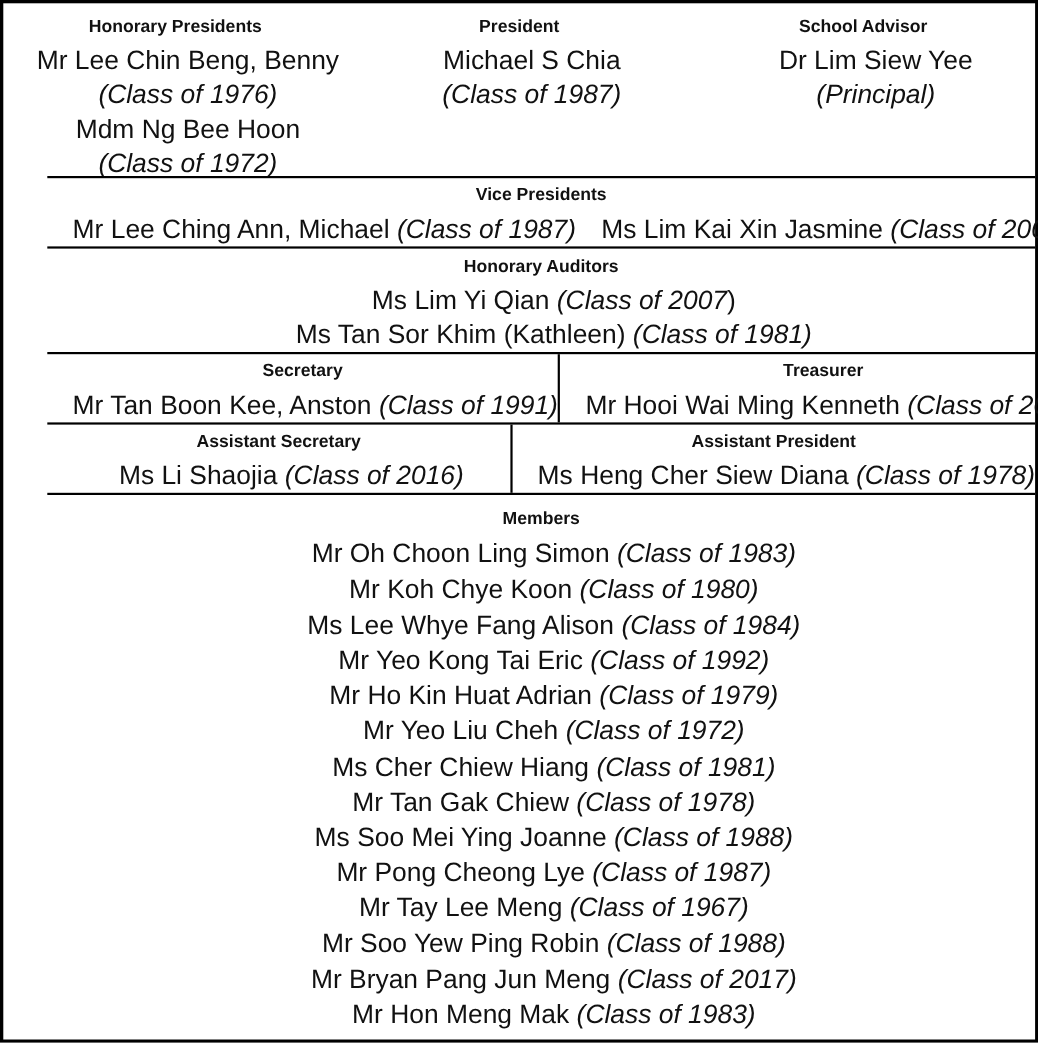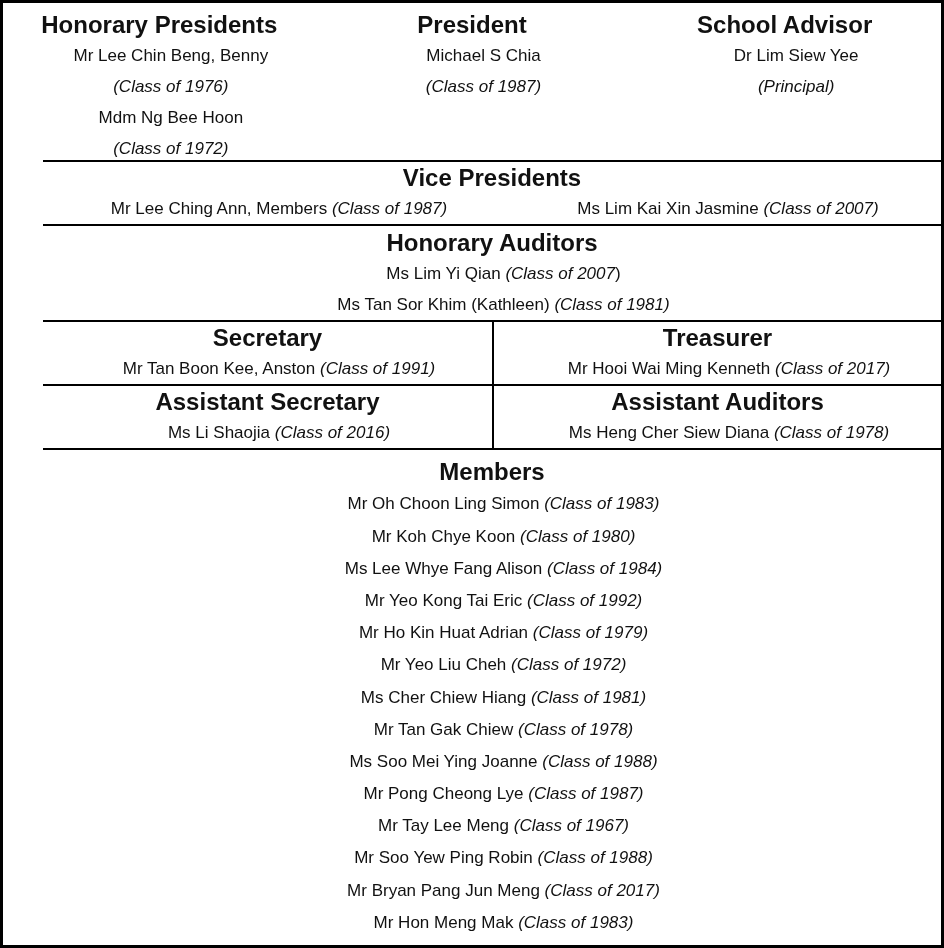--- a/index.html
+++ b/index.html
@@ -7,22 +7,22 @@
 
   .sheet {
     width: 944px; height: 948px; box-sizing: border-box;
     border: 3px solid #000000; background: #ffffff;
     display: flex; flex-direction: column;
   }
 
   .sec { box-sizing: border-box; }
   .sec + .sec { border-top: 2px solid #000000; margin-left: 40px; }
 
-  .hdr { font-weight: 700; font-size: 24px; text-align: center; line-height: 31px; white-space: nowrap; }
-  .line { font-size: 17px; text-align: center; line-height: 31px; white-space: nowrap; padding-left: 23px; }
+  .hdr { font-weight: 700; font-size: 16px; text-align: center; line-height: 31px; white-space: nowrap; }
+  .line { font-size: 24px; text-align: center; line-height: 31px; white-space: nowrap; padding-left: 23px; }
   .italic, .note { font-style: italic; }
   .note { margin-left: 0.28em; }
   .tail { font-style: normal; }
 
   
   .sec-top { height: 157px; display: grid; grid-template-columns: 1fr 1fr 1fr; padding-top: 6px; }
   .topcol { display: flex; flex-direction: column; }
 
   
   .sec-vp { height: 64px; display: flex; flex-direction: column; justify-content: center; }
@@ -65,21 +65,21 @@
         <div class="hdr">School Advisor</div>
         <div class="line">Dr Lim Siew Yee</div>
         <div class="line italic">(Principal)</div>
       </div>
     </div>
 
   <div class="sec sec-vp">
     <div class="hdr">Vice Presidents</div>
     <div class="vp-entries">
         <div class="vp-half">
-          <div class="line"><span class="name">Mr Lee Ching Ann, Members</span><span class="note">(Class of 1987)</span></div>
+          <div class="line"><span class="name">Mr Lee Ching Ann, Michael</span><span class="note">(Class of 1987)</span></div>
         </div>
         <div class="vp-half">
           <div class="line"><span class="name">Ms Lim Kai Xin Jasmine</span><span class="note">(Class of 2007)</span></div>
         </div>
       </div>
   </div>
 
   <div class="sec sec-ha">
     <div class="hdr">Honorary Auditors</div>
     <div>
@@ -98,21 +98,21 @@
           <div class="hdr">Treasurer</div>
           <div class="line"><span class="name">Mr Hooi Wai Ming Kenneth</span><span class="note">(Class of 2017)</span></div>
         </div>
       </div>
       <div class="orow">
         <div class="ocell">
           <div class="hdr">Assistant Secretary</div>
           <div class="line"><span class="name">Ms Li Shaojia</span><span class="note">(Class of 2016)</span></div>
         </div>
         <div class="ocell">
-          <div class="hdr">Assistant Auditors</div>
+          <div class="hdr">Assistant President</div>
           <div class="line"><span class="name">Ms Heng Cher Siew Diana</span><span class="note">(Class of 1978)</span></div>
         </div>
       </div>
     </div>
 
   <div class="sec sec-members">
     <div class="hdr">Members</div>
   <div class="line"><span class="name">Mr Oh Choon Ling Simon</span><span class="note">(Class of 1983)</span></div>
       <div class="line"><span class="name">Mr Koh Chye Koon</span><span class="note">(Class of 1980)</span></div>
       <div class="line"><span class="name">Ms Lee Whye Fang Alison</span><span class="note">(Class of 1984)</span></div>

